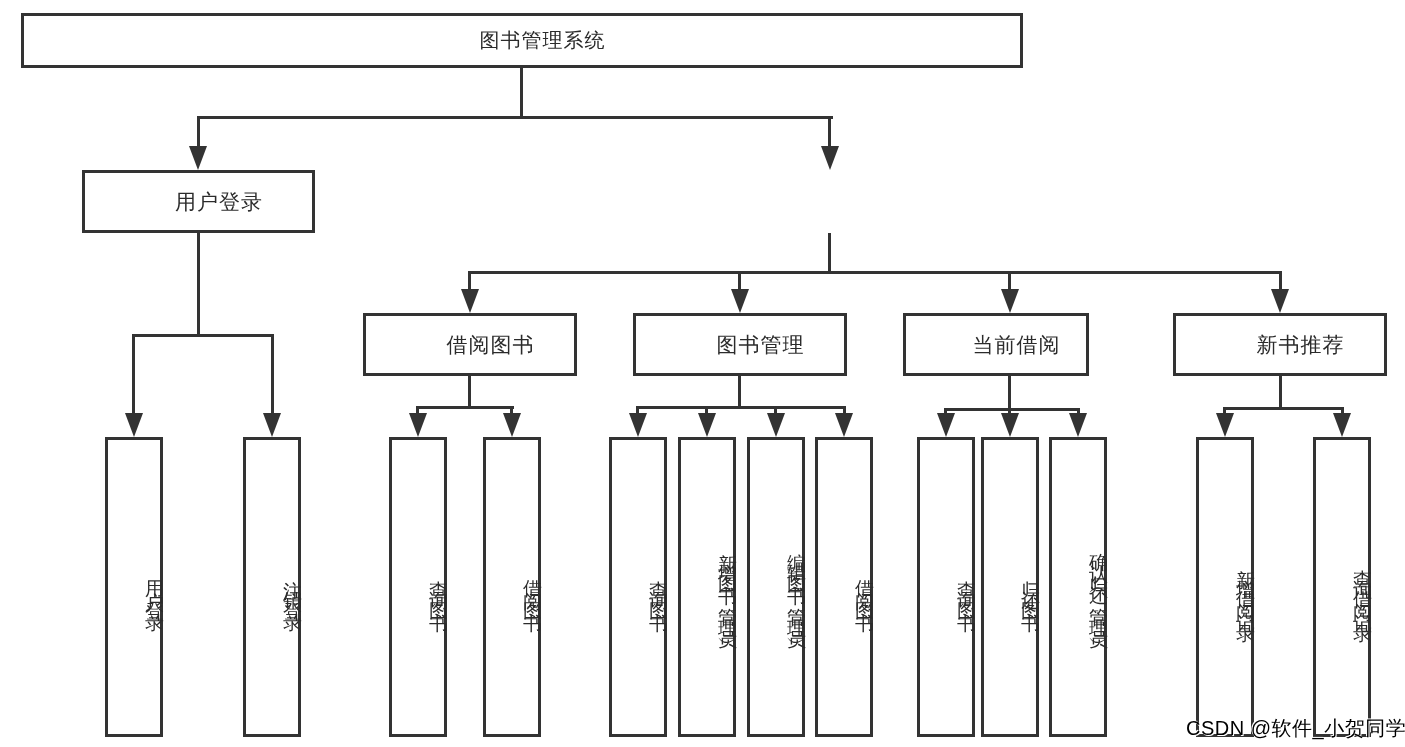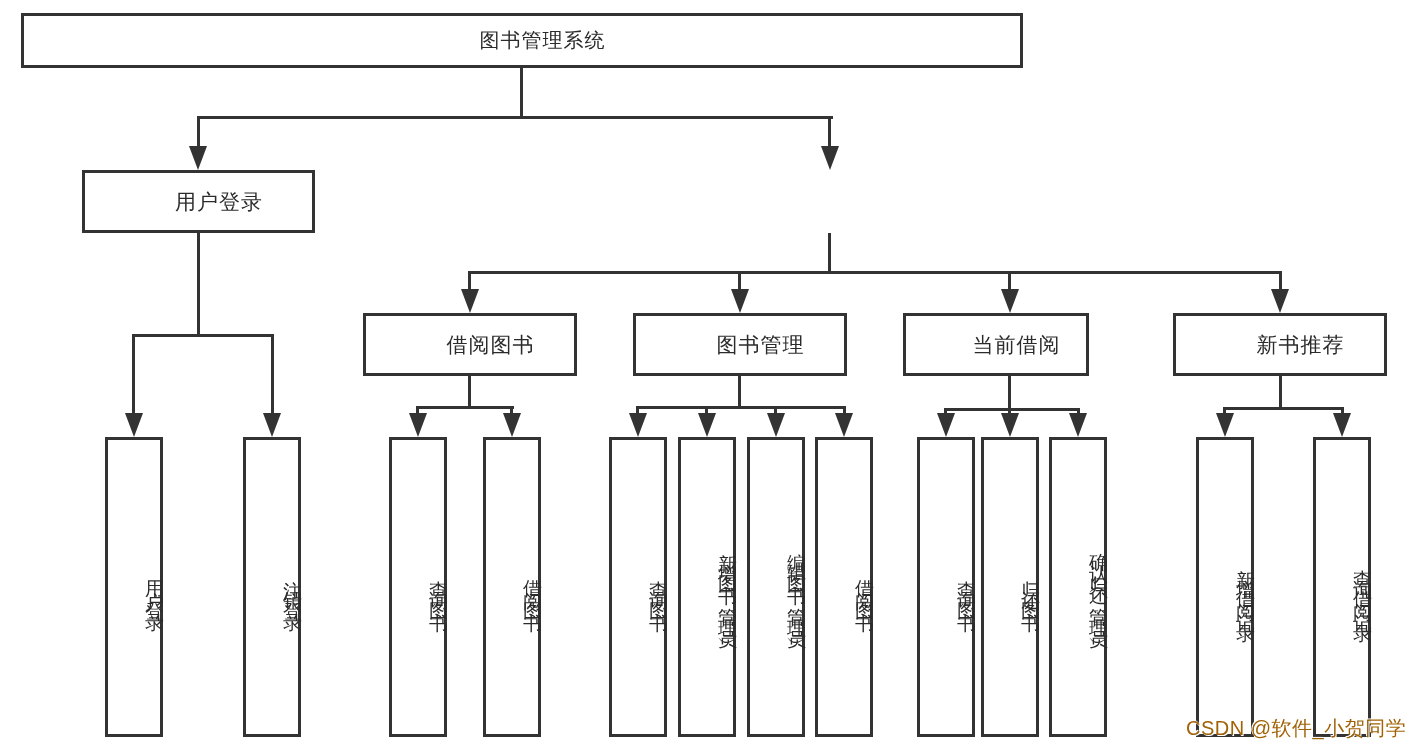--- a/index.html
+++ b/index.html
@@ -29,21 +29,21 @@
   .arrow{
     position:absolute;width:0;height:0;
     border-left:9px solid transparent;
     border-right:9px solid transparent;
     border-top:24px solid #333333;
   }
   .watermark{
     position:absolute;
     left:1186px;top:715px;
     font-size:20px;
-    color:#a16207;
+    color:#000000;
     letter-spacing:0.5px;
     white-space:nowrap;
     z-index:6;
     text-shadow:1px 1px 0 #ffffff,-1px -1px 0 #ffffff;
   }
 </style>
 </head>
 <body>
 
 <div id="stage">

